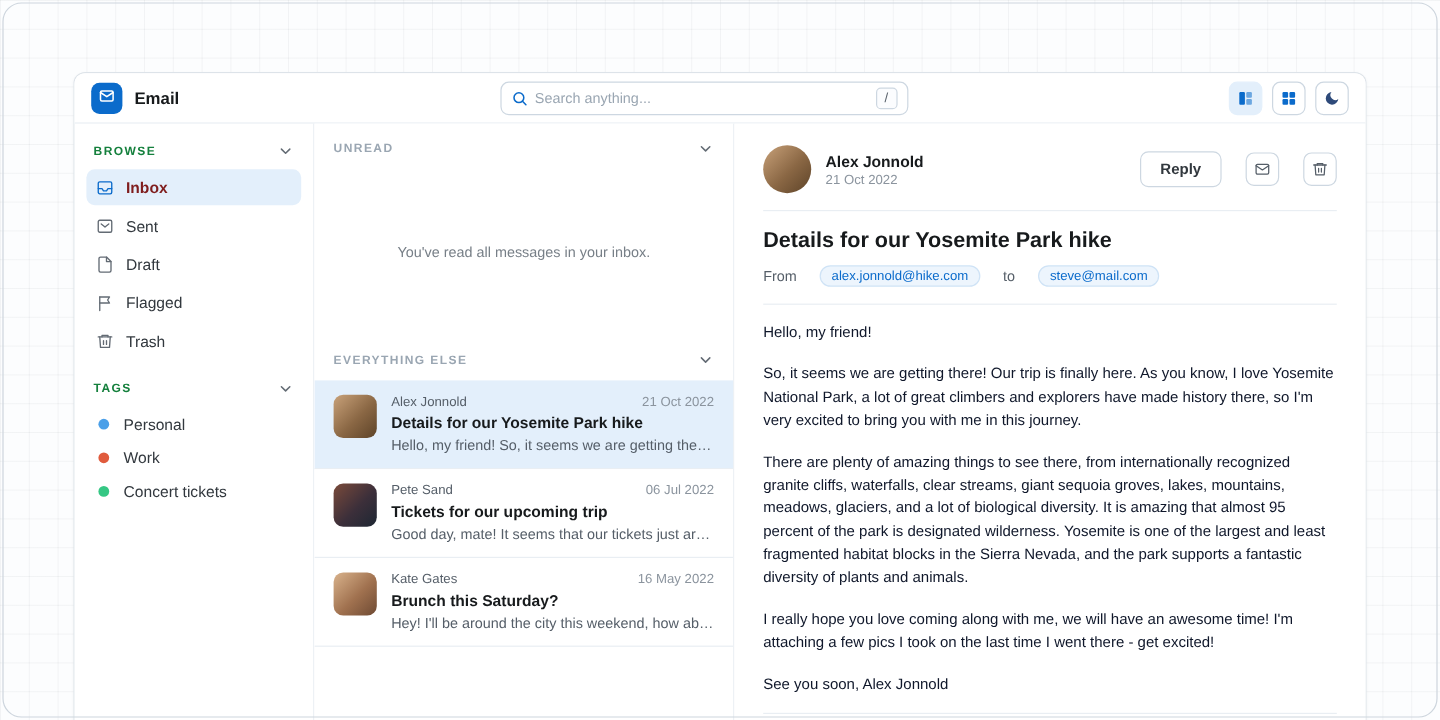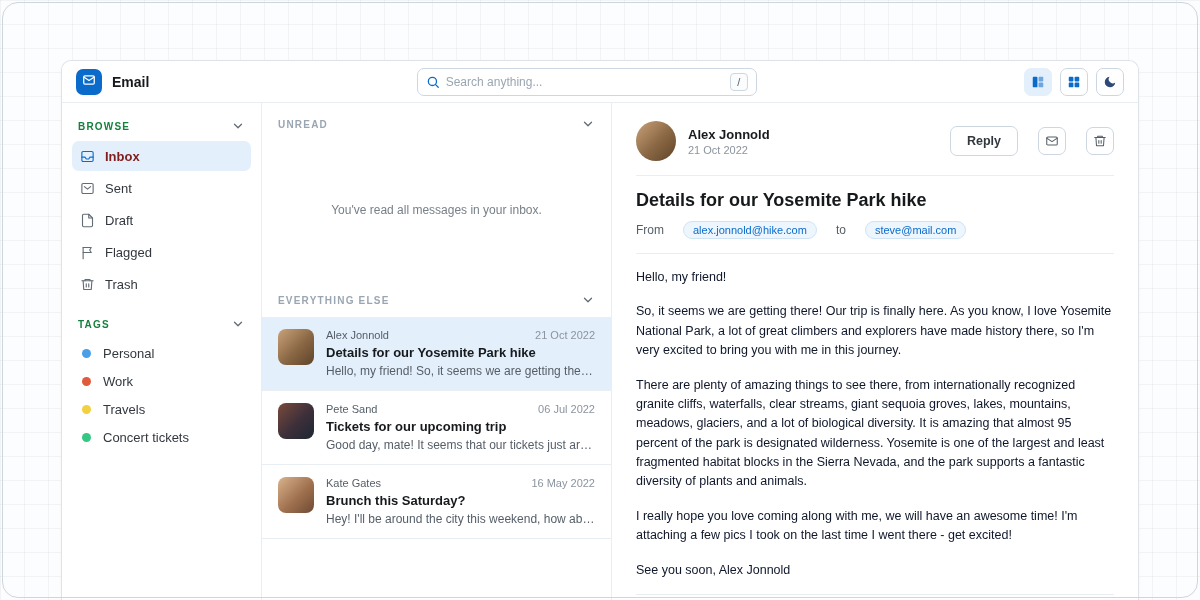--- a/index.html
+++ b/index.html
@@ -274,24 +274,20 @@
               </svg>
           </span>
         </div>
         <div class="tag-item">
           <span class="tag-dot" style="background: rgb(74, 159, 232);"></span>
           <span>Personal</span>
         </div>
         <div class="tag-item">
           <span class="tag-dot" style="background: rgb(224, 91, 61);"></span>
           <span>Work</span>
-        </div>
-        <div class="tag-item">
-          <span class="tag-dot" style="background: rgb(243, 208, 62);"></span>
-          <span>Travels</span>
         </div>
         <div class="tag-item">
           <span class="tag-dot" style="background: rgb(53, 199, 132);"></span>
           <span>Concert tickets</span>
         </div>
       </div>
     </nav>
 
     <section class="mail-list">
       <div class="list-section-head">

